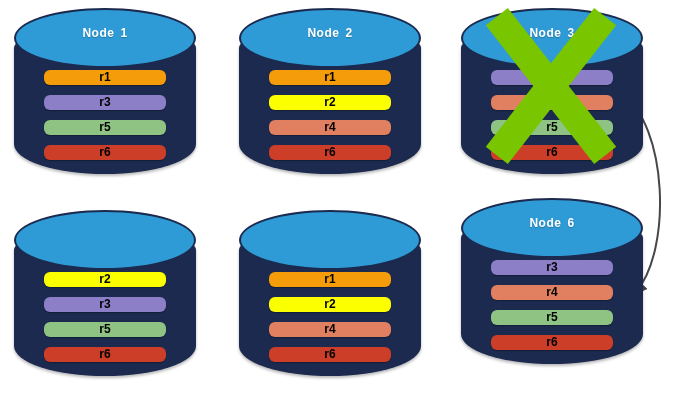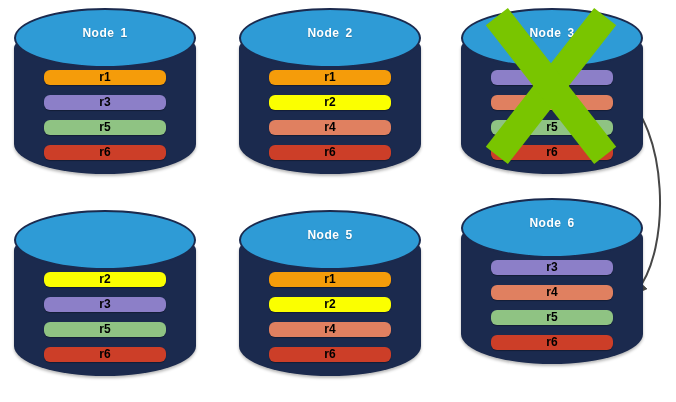--- a/index.html
+++ b/index.html
@@ -165,21 +165,20 @@
       <div class="bars">
         <div class="bar" style="background: rgb(251, 255, 0);">r2</div>
         <div class="bar" style="background: rgb(140, 127, 200);">r3</div>
         <div class="bar" style="background: rgb(143, 195, 131);">r5</div>
         <div class="bar" style="background: rgb(204, 62, 40);">r6</div>
       </div>
     </div>
     <div class="node" style="left: 237px; top: 208px;">
       <div class="cyl-body"></div>
       <div class="cyl-top"></div>
-      <div class="node-label"><span>Node</span><span class="num">5</span></div>
       <div class="bars">
         <div class="bar" style="background: rgb(245, 156, 10);">r1</div>
         <div class="bar" style="background: rgb(251, 255, 0);">r2</div>
         <div class="bar" style="background: rgb(224, 128, 96);">r4</div>
         <div class="bar" style="background: rgb(204, 62, 40);">r6</div>
       </div>
     </div>
     <div class="node" style="left: 459px; top: 196px;">
       <div class="cyl-body"></div>
       <div class="cyl-top"></div>

